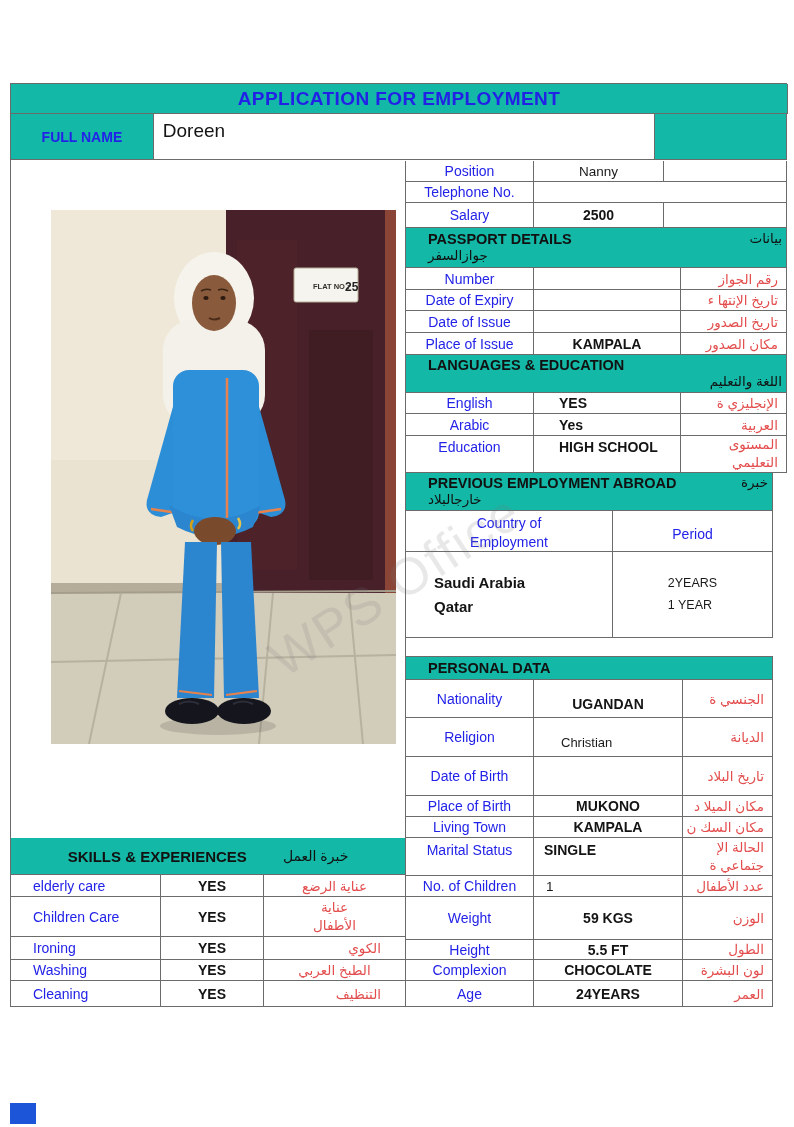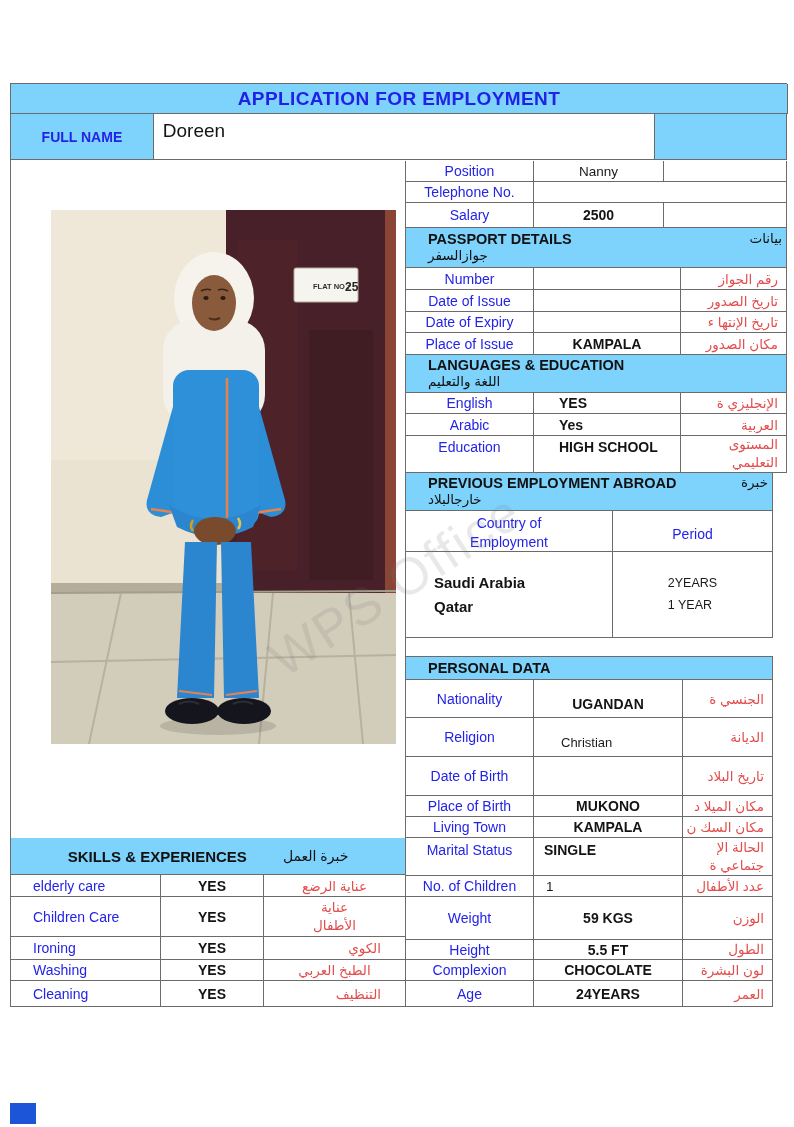--- a/index.html
+++ b/index.html
@@ -3,21 +3,21 @@
 <meta charset="utf-8">
 <style>
   html,body{margin:0;padding:0;}
   body{width:794px;height:1127px;background:#ffffff;font-family:"Liberation Sans","DejaVu Sans",sans-serif;position:relative;overflow:hidden;}
   .page{position:absolute;left:0;top:0;width:794px;height:1127px;background:#fff;}
   .sec{position:absolute;box-sizing:border-box;}
   .bL{border-left:1px solid #6b6b6b;}
   .bT{border-top:1px solid #6b6b6b;}
   .row{display:flex;width:100%;}
   .c{box-sizing:border-box;border-right:1px solid #6b6b6b;border-bottom:1px solid #6b6b6b;display:flex;align-items:center;overflow:hidden;background:#fff;}
-  .gray{background:#7dd3fc;}
+  .gray{background:#14b8a6;}
   .lbl{color:#2323e8;font-size:14px;}
   .lblB{color:#2323e8;font-size:14px;font-weight:700;}
   .valB{color:#141414;font-weight:700;font-size:14px;}
   .valR{color:#1a1a1a;font-size:13px;}
   .ar{color:#e34d4d;font-size:13.5px;direction:rtl;}
   .arR{justify-content:flex-start;padding-right:8px;text-align:right;}
   .ctr{justify-content:center;text-align:center;}
   .hdrTxt{color:#111;font-weight:700;font-size:14.5px;}
   .hdrAr{color:#111;font-size:13.5px;direction:rtl;}
   .hdr2{flex-direction:column;align-items:stretch;justify-content:center;padding:2px 4px 2px 22px;}
@@ -169,61 +169,61 @@
       <div class="c ctr" style="width:128px;">
           <span class="lbl">Number</span>
         </div>
       <div class="c" style="width:147px;">
           <span class="valB"></span>
         </div>
       <div class="c ar arR" style="width:106px;">
           <span>رقم الجواز</span>
         </div>
     </div>
-    <div class="row" style="height:22px;">
-      <div class="c ctr" style="width:128px;">
-          <span class="lbl">Date of Issue</span>
+    <div class="row" style="height:21px;">
+      <div class="c ctr" style="width:128px;">
+          <span class="lbl">Date of Expiry</span>
         </div>
       <div class="c" style="width:147px;">
           <span class="valB"></span>
         </div>
       <div class="c ar arR" style="width:106px;">
-          <span>تاريخ الصدور</span>
-        </div>
-    </div>
-    <div class="row" style="height:21px;">
-      <div class="c ctr" style="width:128px;">
-          <span class="lbl">Date of Expiry</span>
+          <span>تاريخ الإنتها ء</span>
+        </div>
+    </div>
+    <div class="row" style="height:22px;">
+      <div class="c ctr" style="width:128px;">
+          <span class="lbl">Date of Issue</span>
         </div>
       <div class="c" style="width:147px;">
           <span class="valB"></span>
         </div>
       <div class="c ar arR" style="width:106px;">
-          <span>تاريخ الإنتها ء</span>
+          <span>تاريخ الصدور</span>
         </div>
     </div>
     <div class="row" style="height:22px;">
       <div class="c ctr" style="width:128px;">
           <span class="lbl">Place of Issue</span>
         </div>
       <div class="c ctr" style="width:147px;">
           <span class="valB">KAMPALA</span>
         </div>
       <div class="c ar arR" style="width:106px;">
           <span>مكان الصدور</span>
         </div>
     </div>
 
     <div class="row" style="height:38px;">
       <div class="c gray hdr2" style="width:381px;">
         <div class="hline">
             <span class="hdrTxt">LANGUAGES &amp; EDUCATION</span>
             <span></span>
           </div>
-        <div class="hline" style="justify-content:flex-start;">
+        <div class="hline" style="justify-content:flex-end;">
             <span class="hdrAr">اللغة والتعليم</span>
           </div>
       </div>
     </div>
 
     <div class="row" style="height:21px;">
       <div class="c ctr" style="width:128px;">
           <span class="lbl">English</span>
         </div>
       <div class="c" style="width:147px;padding-left:25px;">

